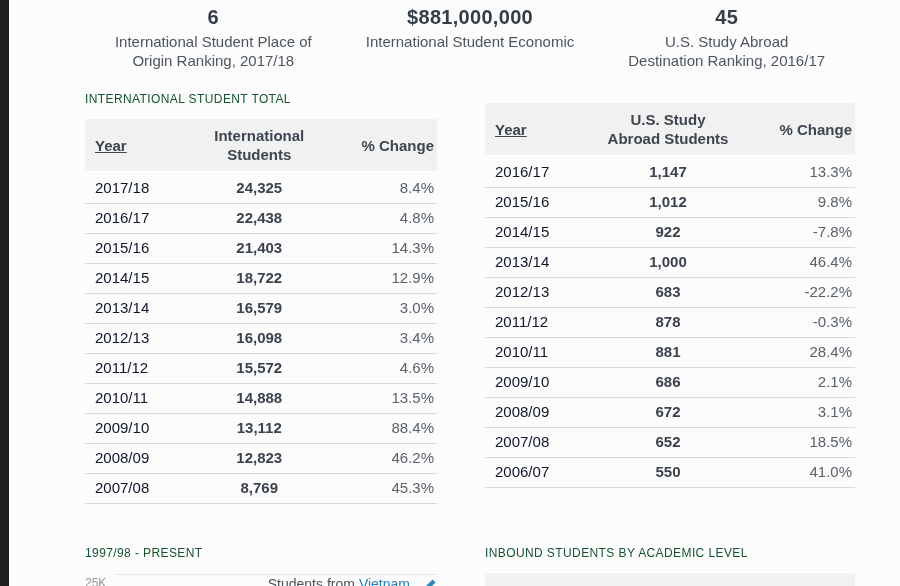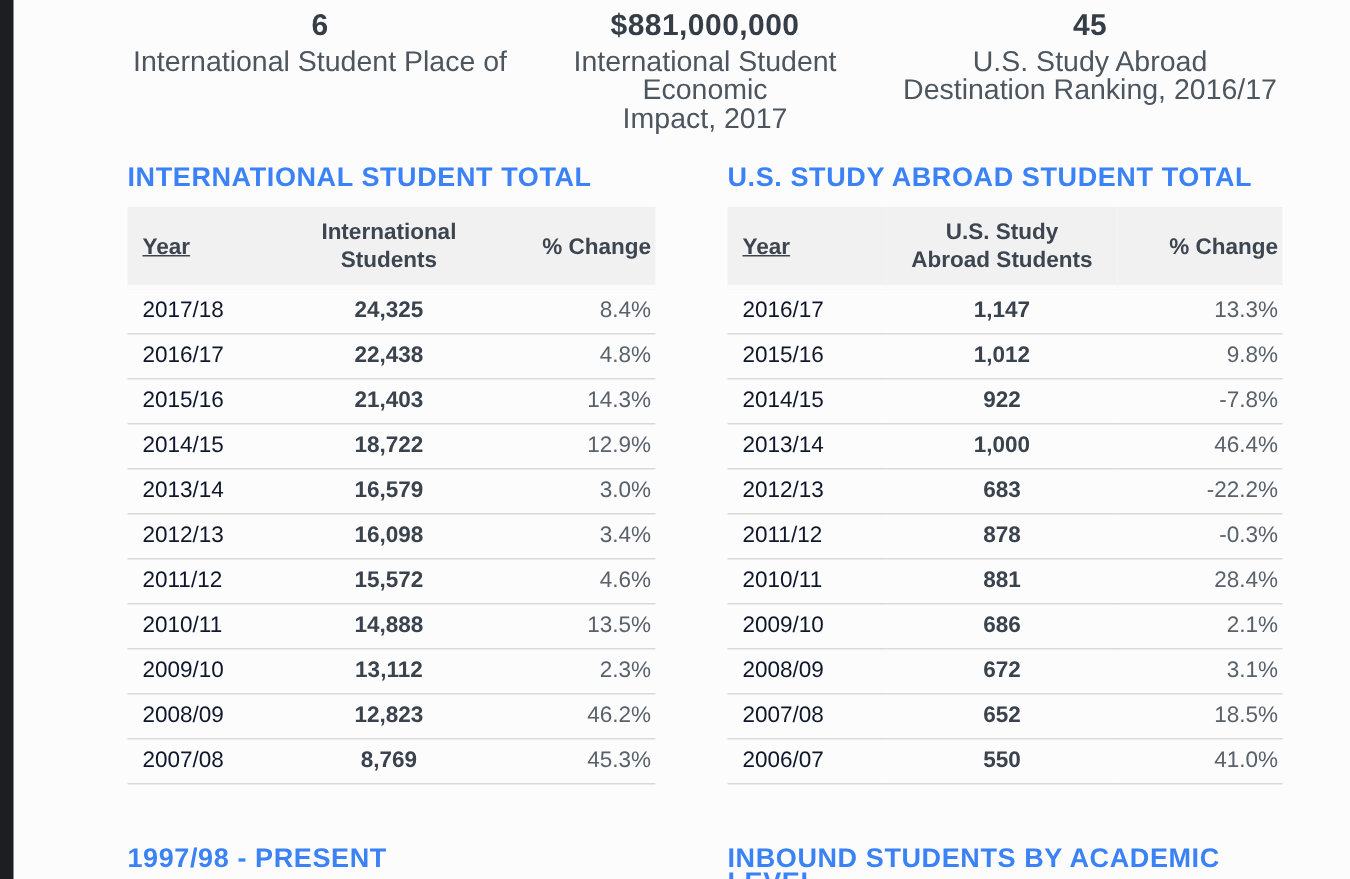--- a/index.html
+++ b/index.html
@@ -29,34 +29,34 @@
   
   .stats-row { display: flex; margin-top: 6px; }
   .stat { flex: 1; text-align: center; }
   .stat-value {
     font-size: 20px;
     font-weight: bold;
     color: #353e47;
     letter-spacing: 0.3px;
   }
   .stat-label {
-    font-size: 19px;
+    font-size: 15px;
     color: #4d565f;
     line-height: 19px;
     margin-top: 3px;
   }
   .stat-label span { display: block; }
 
   
   .sec-title {
     margin: 0;
-    font-size: 18px;
-    font-weight: bold;
+    font-size: 12px;
+    font-weight: normal;
     letter-spacing: 0.4px;
-    color: #3b82f6;
+    color: #14532d;
     line-height: 16px;
   }
 
   
   .tables-row {
     display: flex;
     justify-content: space-between;
     margin-top: 21px;
   }
   .tblock-left  { width: 352px; }
@@ -138,27 +138,27 @@
 <div class="page">
   <div class="edge-strip"></div>
 
   <div class="content">
 
     <div class="stats-row">
       <div class="stat">
         <div class="stat-value">6</div>
         <div class="stat-label">
           <span>International Student Place of</span>
+          <span>Origin Ranking, 2017/18</span>
         </div>
       </div>
       <div class="stat">
         <div class="stat-value">$881,000,000</div>
         <div class="stat-label">
           <span>International Student Economic</span>
-          <span>Impact, 2017</span>
         </div>
       </div>
       <div class="stat">
         <div class="stat-value">45</div>
         <div class="stat-label">
           <span>U.S. Study Abroad</span>
           <span>Destination Ranking, 2016/17</span>
         </div>
       </div>
     </div>
@@ -212,38 +212,37 @@
                 <td>4.6%</td>
               </tr>
               <tr>
                 <td>2010/11</td>
                 <td>14,888</td>
                 <td>13.5%</td>
               </tr>
               <tr>
                 <td>2009/10</td>
                 <td>13,112</td>
-                <td>2.3%</td>
+                <td>88.4%</td>
               </tr>
               <tr>
                 <td>2008/09</td>
                 <td>12,823</td>
                 <td>46.2%</td>
               </tr>
               <tr>
                 <td>2007/08</td>
                 <td>8,769</td>
                 <td>45.3%</td>
               </tr>
             </tbody>
           </table>
       </section>
 
       <section class="tblock tblock-right">
-        <h2 class="sec-title">U.S. STUDY ABROAD STUDENT TOTAL</h2>
         <table class="data-table" data-table="chart_data.1">
             <thead>
               <tr>
                 <th>Year</th>
                 <th>U.S. Study
 Abroad Students</th>
                 <th>% Change</th>
               </tr>
             </thead>
             <tbody>

